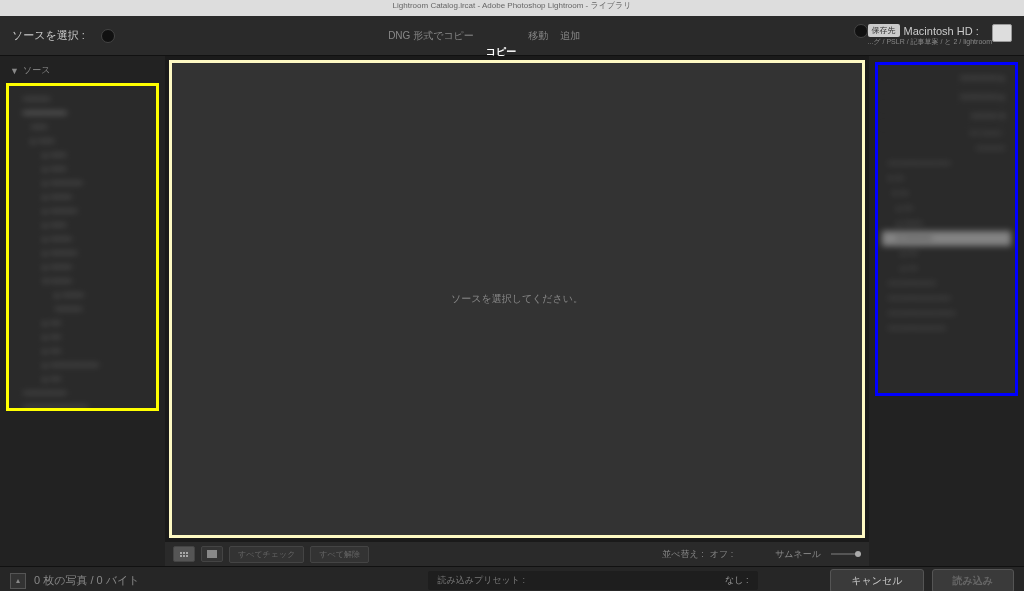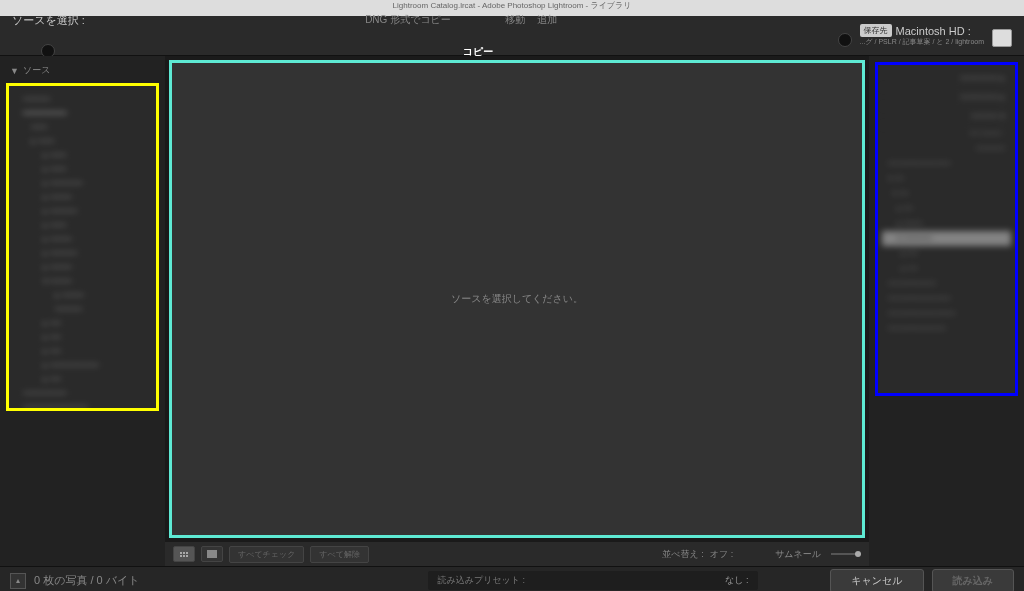--- a/index.html
+++ b/index.html
@@ -28,48 +28,47 @@
       display: flex;
       align-items: center;
       justify-content: space-between;
       padding: 0 12px;
       border-bottom: 1px solid #111;
     }
     .header-left {
       display: flex;
       align-items: center;
       gap: 16px;
-      flex-direction: column;
     }
     .source-label {
       color: #ccc;
       font-size: 11px;
     }
     .header-center {
       text-align: center;
       flex: 1;
     }
     .import-modes {
       display: flex;
       gap: 12px;
       justify-content: center;
       font-size: 10px;
       color: #888;
+      align-items: center;
     }
     .import-modes span { cursor: pointer; }
     .import-modes .active { color: #fff; font-weight: bold; margin-top: 32px; }
     .import-subtitle {
       font-size: 8px;
       color: #777;
       margin-top: 2px;
     }
     .header-right {
       display: flex;
-      align-items: flex-end;
-      gap: 8px;
+      align-items: flex-start;
     }
     .dest-badge {
       background: #ccc;
       color: #333;
       font-size: 8px;
       padding: 1px 4px;
       border-radius: 2px;
     }
     .dest-label {
       color: #ccc;
@@ -135,21 +134,21 @@
     .tree-item.level3 { padding-left: 40px; }
     .center-panel {
       flex: 1;
       display: flex;
       flex-direction: column;
     }
     .preview-area {
       flex: 1;
       background: #333;
       margin: 4px;
-      border: 3px solid #5eead4;
+      border: 3px solid #fef9c3;
       display: flex;
       align-items: center;
       justify-content: center;
       color: #888;
       font-size: 10px;
     }
     .toolbar {
       height: 24px;
       background: #2a2a2a;
       display: flex;

